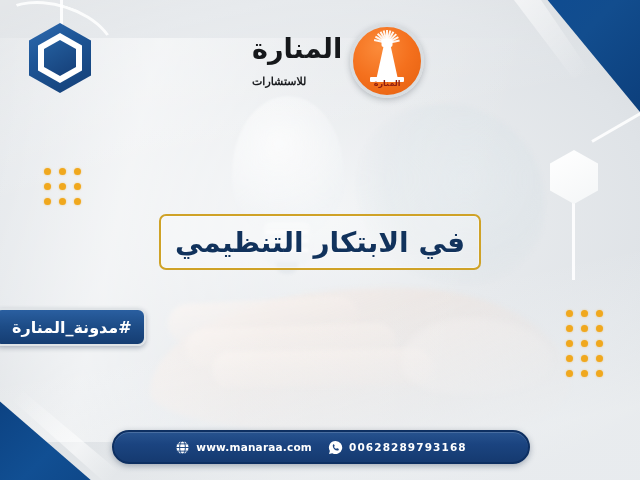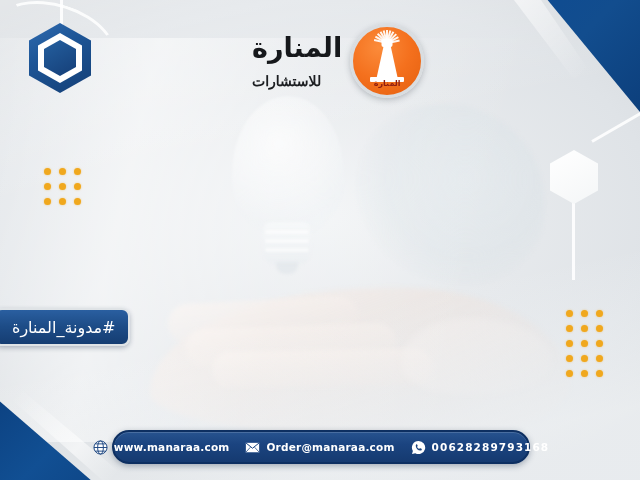--- a/index.html
+++ b/index.html
@@ -301,22 +301,22 @@
     line-height: 1;
   }
   .brand-name {
     font-family: "DejaVu Sans", sans-serif;
     font-size: 27px;
     font-weight: 700;
     color: #16181b;
     letter-spacing: -0.5px;
   }
   .brand-sub {
-    font-family: Liberation Serif, serif;
-    font-size: 14px;
+    font-family: Liberation Sans, sans-serif;
+    font-size: 11px;
     font-weight: 700;
     color: #1b1d20;
     margin-top: 14px;
     margin-right: 2px;
   }
   .brand-badge {
     position: relative;
     width: 68px;
     height: 68px;
     border-radius: 50%;
@@ -436,21 +436,21 @@
     direction: rtl;
     border: 2px solid #dfe3e6;
     border-left: 2px solid #dfe3e6;
     border-radius: 8px;
     background: linear-gradient(180deg, #2a5fa0 0%, #1d4c87 48%, #153d72 100%);
     box-shadow: 0 2px 5px rgba(30,50,80,0.30);
   }
   .hash-tag-text {
     font-family: "DejaVu Sans", sans-serif;
     font-size: 16px;
-    font-weight: 400;
+    font-weight: 700;
     color: #ffffff;
     white-space: nowrap;
   }
 
   
   .contact-bar {
     position: absolute;
     left: 112px;
     top: 430px;
     width: 418px;
@@ -574,20 +574,23 @@
       <div class="badge-base"></div>
       <div class="badge-text">المنارة</div>
     </div>
     <div class="brand-wordmark">
       <div class="brand-name">المنارة</div>
       <div class="brand-sub">للاستشارات</div>
     </div>
   </div>
 
 
+  <div class="subtitle-box">
+    <span class="subtitle-text">في الابتكار التنظيمي</span>
+  </div>
 
   <div class="hash-tag">
     <span class="hash-tag-text">#مدونة_المنارة</span>
   </div>
 
   <div class="contact-bar">
 
     <div class="contact-item">
       <svg class="ic" viewBox="0 0 24 24">
         <circle cx="12" cy="12" r="10.5" fill="#ffffff"></circle>
@@ -595,28 +598,20 @@
           <circle cx="12" cy="12" r="10.5"></circle>
           <ellipse cx="12" cy="12" rx="4.6" ry="10.5"></ellipse>
           <line x1="1.5" y1="12" x2="22.5" y2="12"></line>
           <path d="M3.6 6.2 H20.4"></path>
           <path d="M3.6 17.8 H20.4"></path>
         </g>
       </svg>
       <span class="contact-text">www.manaraa.com</span>
     </div>
 
-    <div class="contact-item">
-      <svg class="ic" viewBox="0 0 24 18">
-        <rect x="0.8" y="0.8" width="22.4" height="16.4" rx="1.4" fill="#ffffff" stroke="#1b4480" stroke-width="1.2"></rect>
-        <path d="M1.4 1.6 L12 10.2 L22.6 1.6" fill="none" stroke="#1b4480" stroke-width="1.6"></path>
-        <path d="M1.4 16.4 L8.6 8.6 M22.6 16.4 L15.4 8.6" fill="none" stroke="#1b4480" stroke-width="1.2"></path>
-      </svg>
-      <span class="contact-text">Order@manaraa.com</span>
-    </div>
 
     <div class="contact-item">
       <svg class="ic" viewBox="0 0 24 24">
         <path d="M12 1.5a10.5 10.5 0 0 0-9 15.9L1.6 22.4l5.2-1.4A10.5 10.5 0 1 0 12 1.5z" fill="#ffffff"></path>
         <path d="M8.4 6.6c.5-.2 1 0 1.3.5l.9 1.7c.2.4.1.9-.2 1.2l-.6.6c-.2.2-.2.5-.1.7.6 1.2 1.6 2.2 2.8 2.8.2.1.5.1.7-.1l.6-.6c.3-.3.8-.4 1.2-.2l1.7.9c.5.3.7.8.5 1.3-.3.9-1.2 1.5-2.2 1.4-3.9-.4-7-3.5-7.4-7.4-.1-1 .5-1.9 1.4-2.2z" fill="#1b4480"></path>
       </svg>
       <span class="contact-text phone">00628289793168</span>
     </div>
 
   </div>

